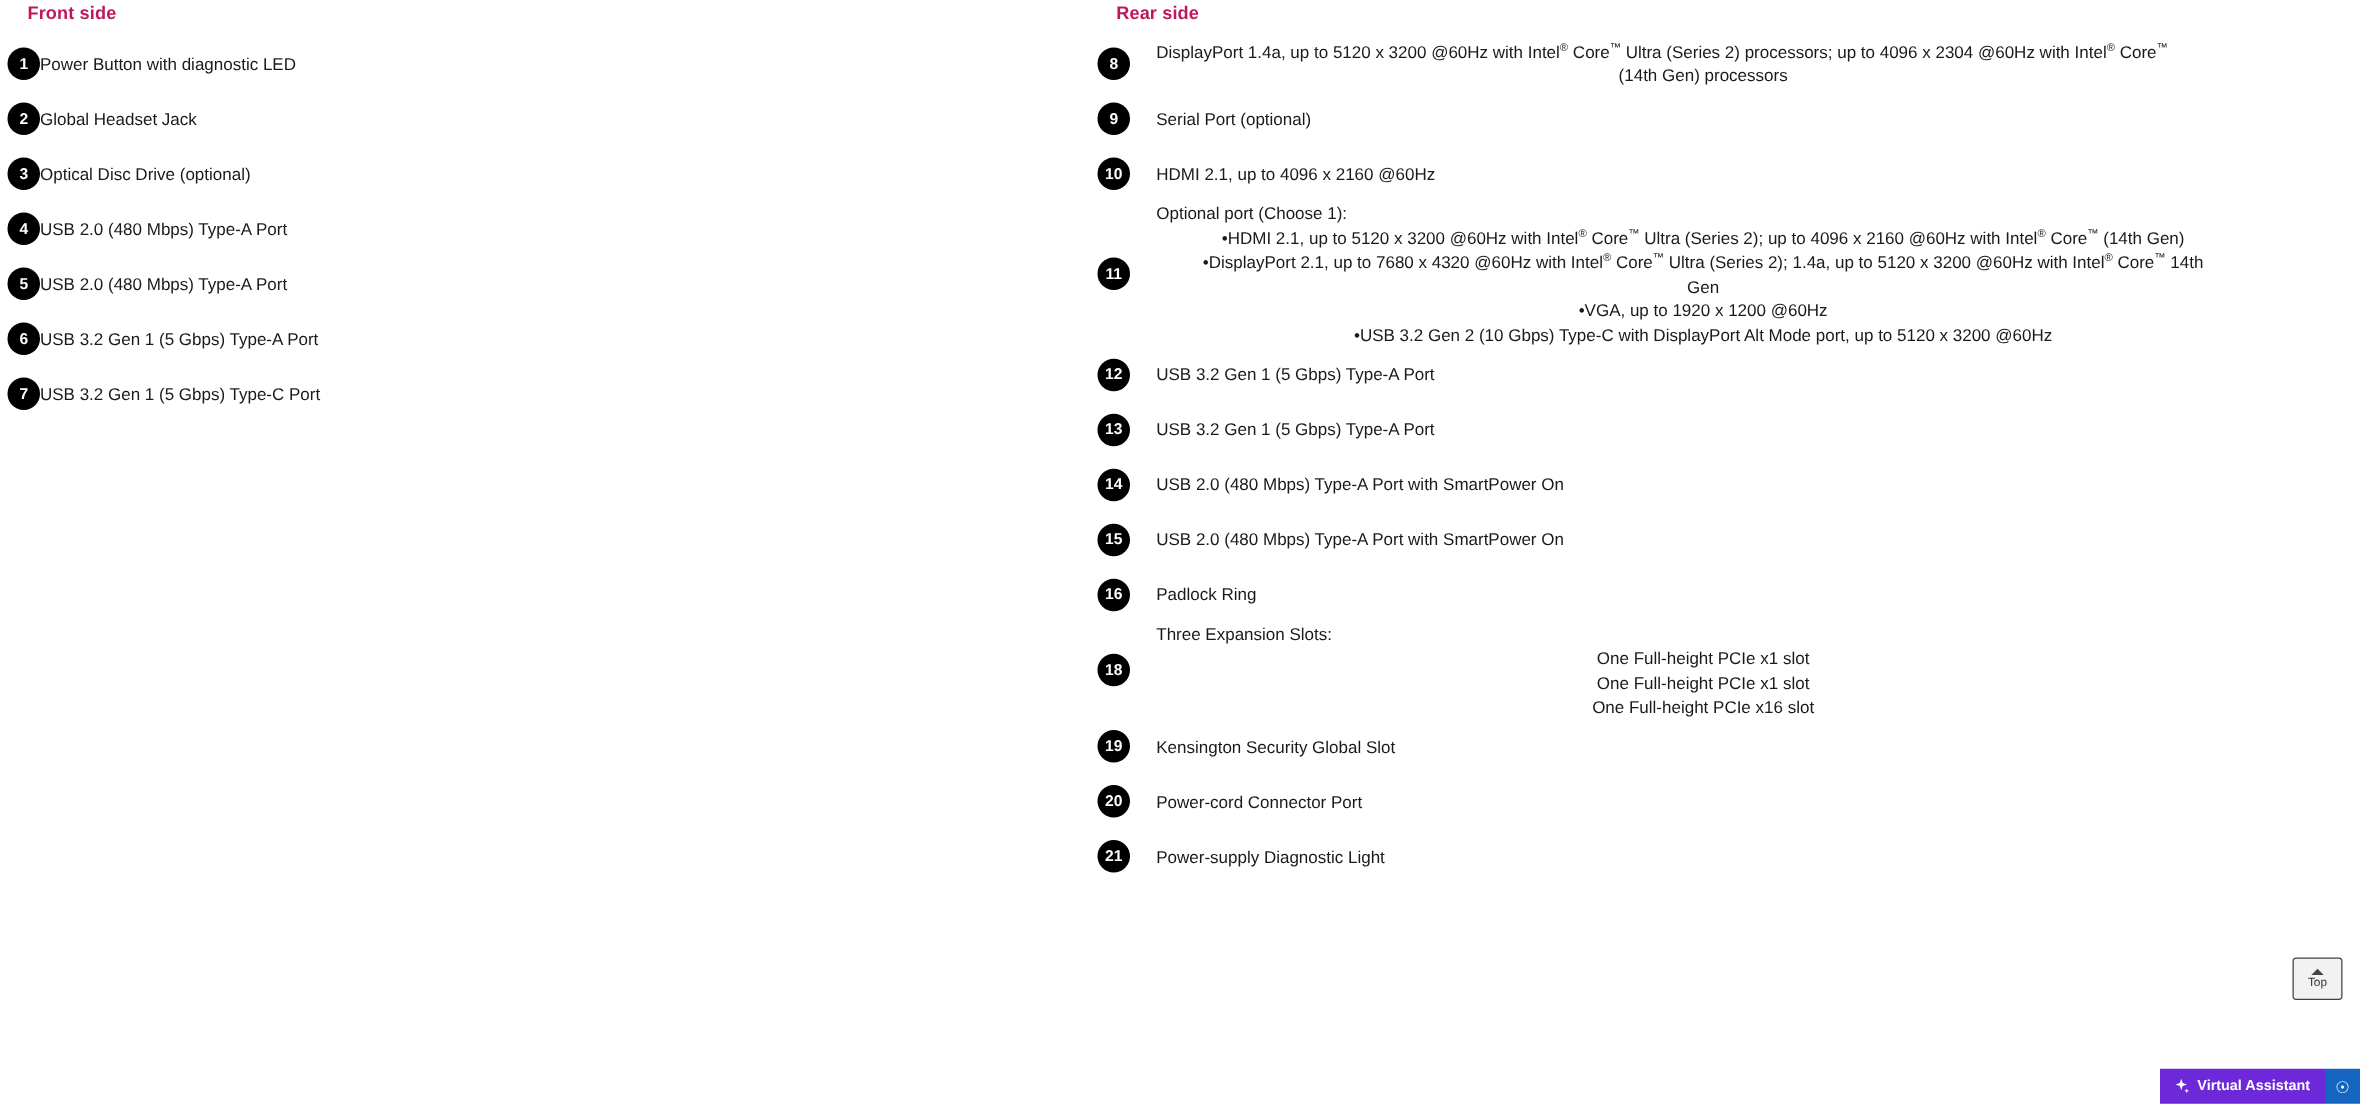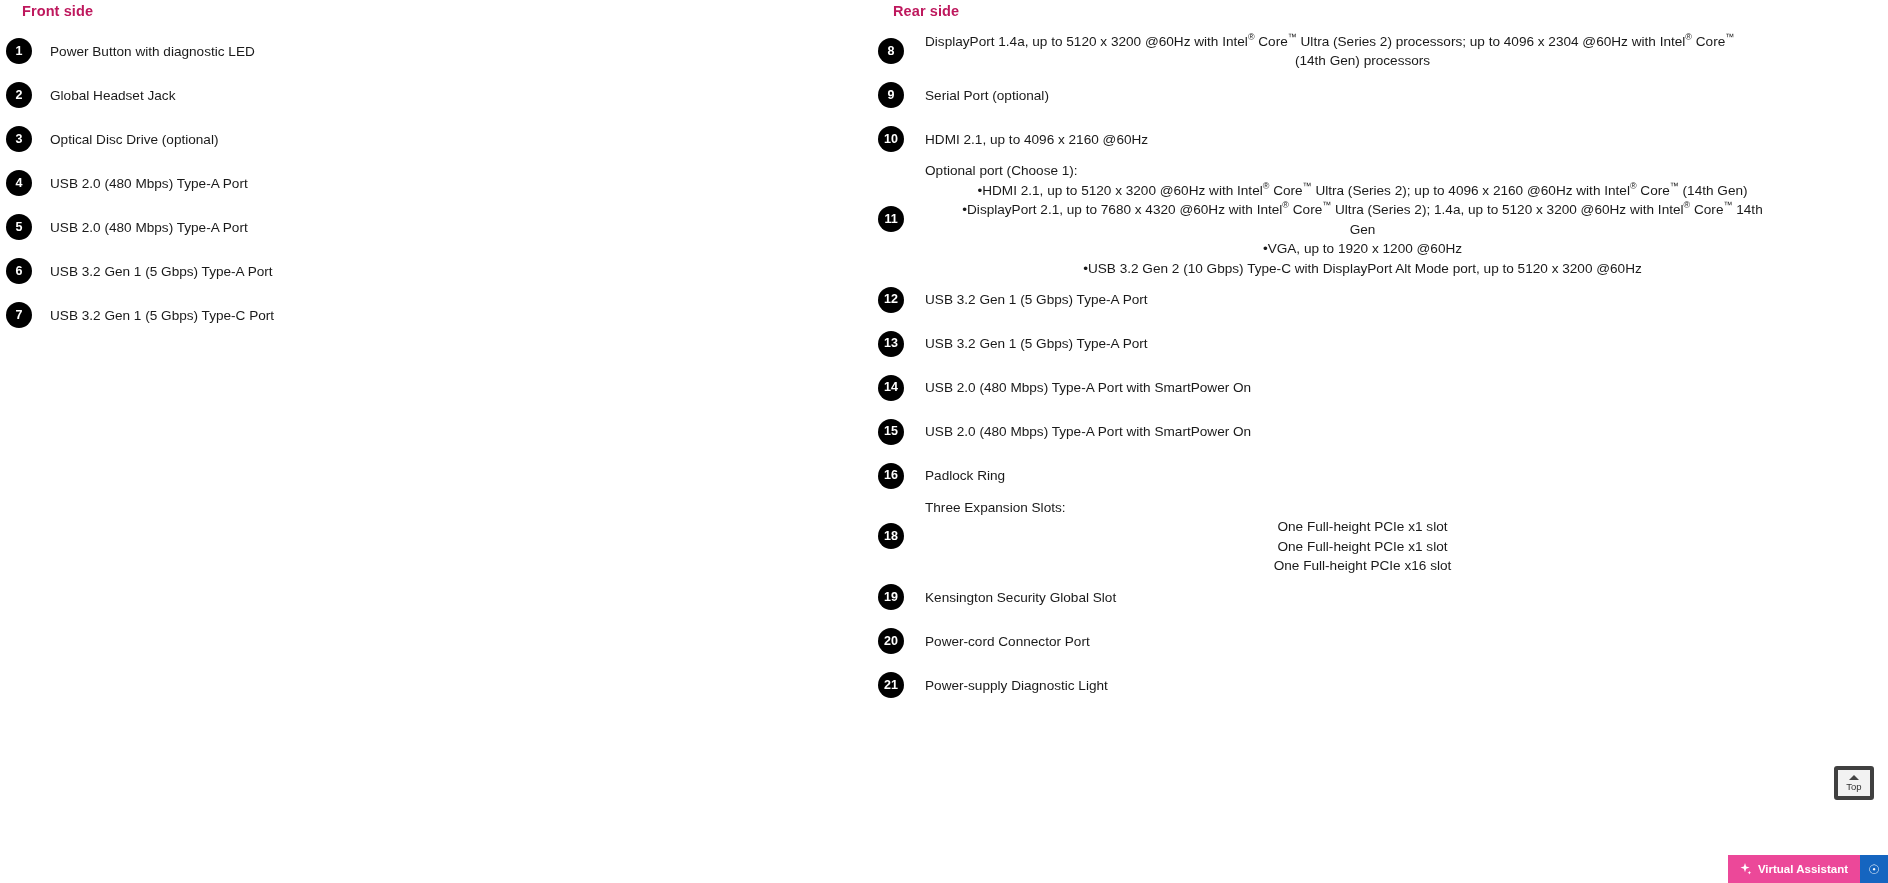--- a/index.html
+++ b/index.html
@@ -76,21 +76,20 @@
     line-height: 1;
   }
   .column.left .badge { margin-left: 6px; }
   .column.right .badge { margin-left: 2px; }
 
   .label {
     flex: 1 1 auto;
     font-size: 13.6px;
     line-height: 19px;
     color: #1a1a1a;
-    padding-left: 18px;
     padding-right: 16px;
   }
   .column.right .label { padding-left: 21px; }
 
   .label .line { display: block; }
   .label .line + .line { margin-top: 0.5px; text-align: center; }
 
   sup {
     font-size: 9px;
     vertical-align: super;
@@ -98,21 +97,21 @@
   }
 
   
   .top-button {
     position: absolute;
     right: 14px;
     bottom: 83px;
     width: 40px;
     height: 34px;
     background: #f2f2f2;
-    border: 4px solid #404040;
+    border: 1px solid #404040;
     border-radius: 3px;
     display: flex;
     flex-direction: column;
     align-items: center;
     justify-content: center;
     cursor: pointer;
   }
   .top-button .caret {
     width: 0; height: 0;
     border-left: 5px solid transparent;
@@ -128,21 +127,21 @@
 
   .assistant-bar {
     position: absolute;
     right: 0px;
     bottom: 0px;
     display: flex;
     align-items: stretch;
     height: 28px;
   }
   .assistant-btn {
-    background: #ec4899;
+    background: #6d28d9;
     color: #ffffff;
     display: flex;
     align-items: center;
     gap: 6px;
     padding: 0 12px 0 10px;
     font-size: 11.5px;
     font-weight: bold;
     cursor: pointer;
     white-space: nowrap;
   }

